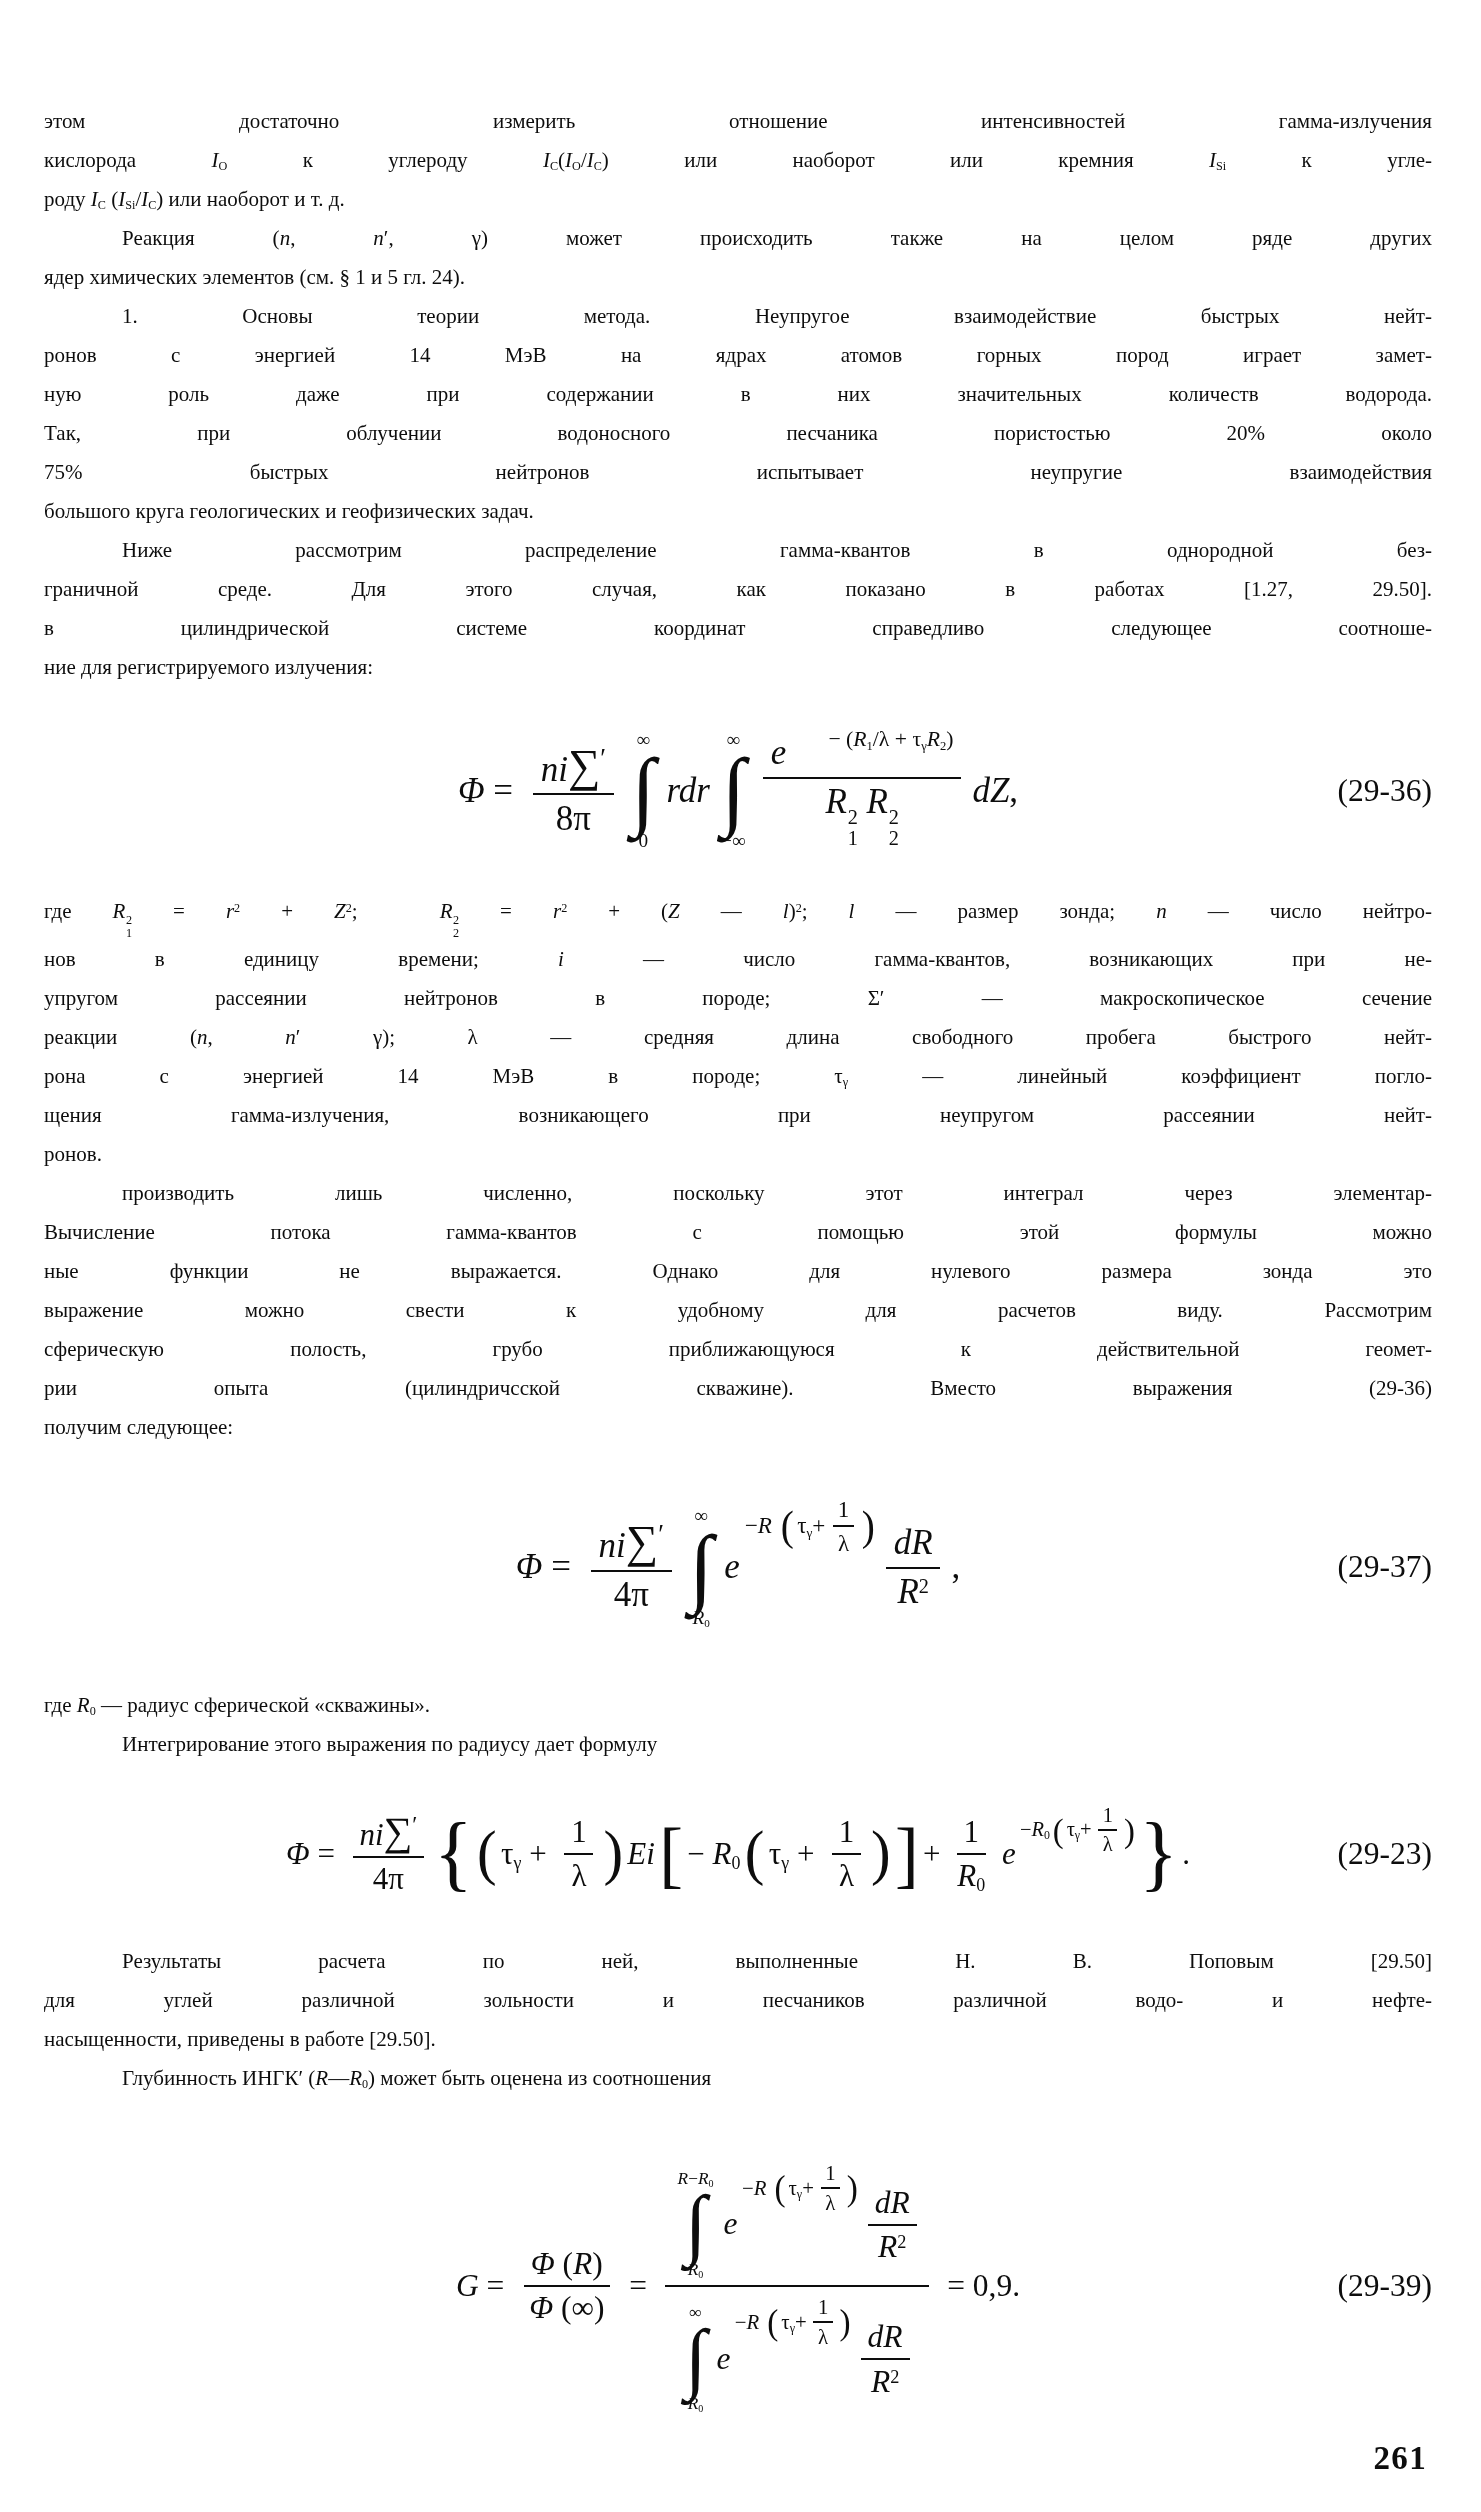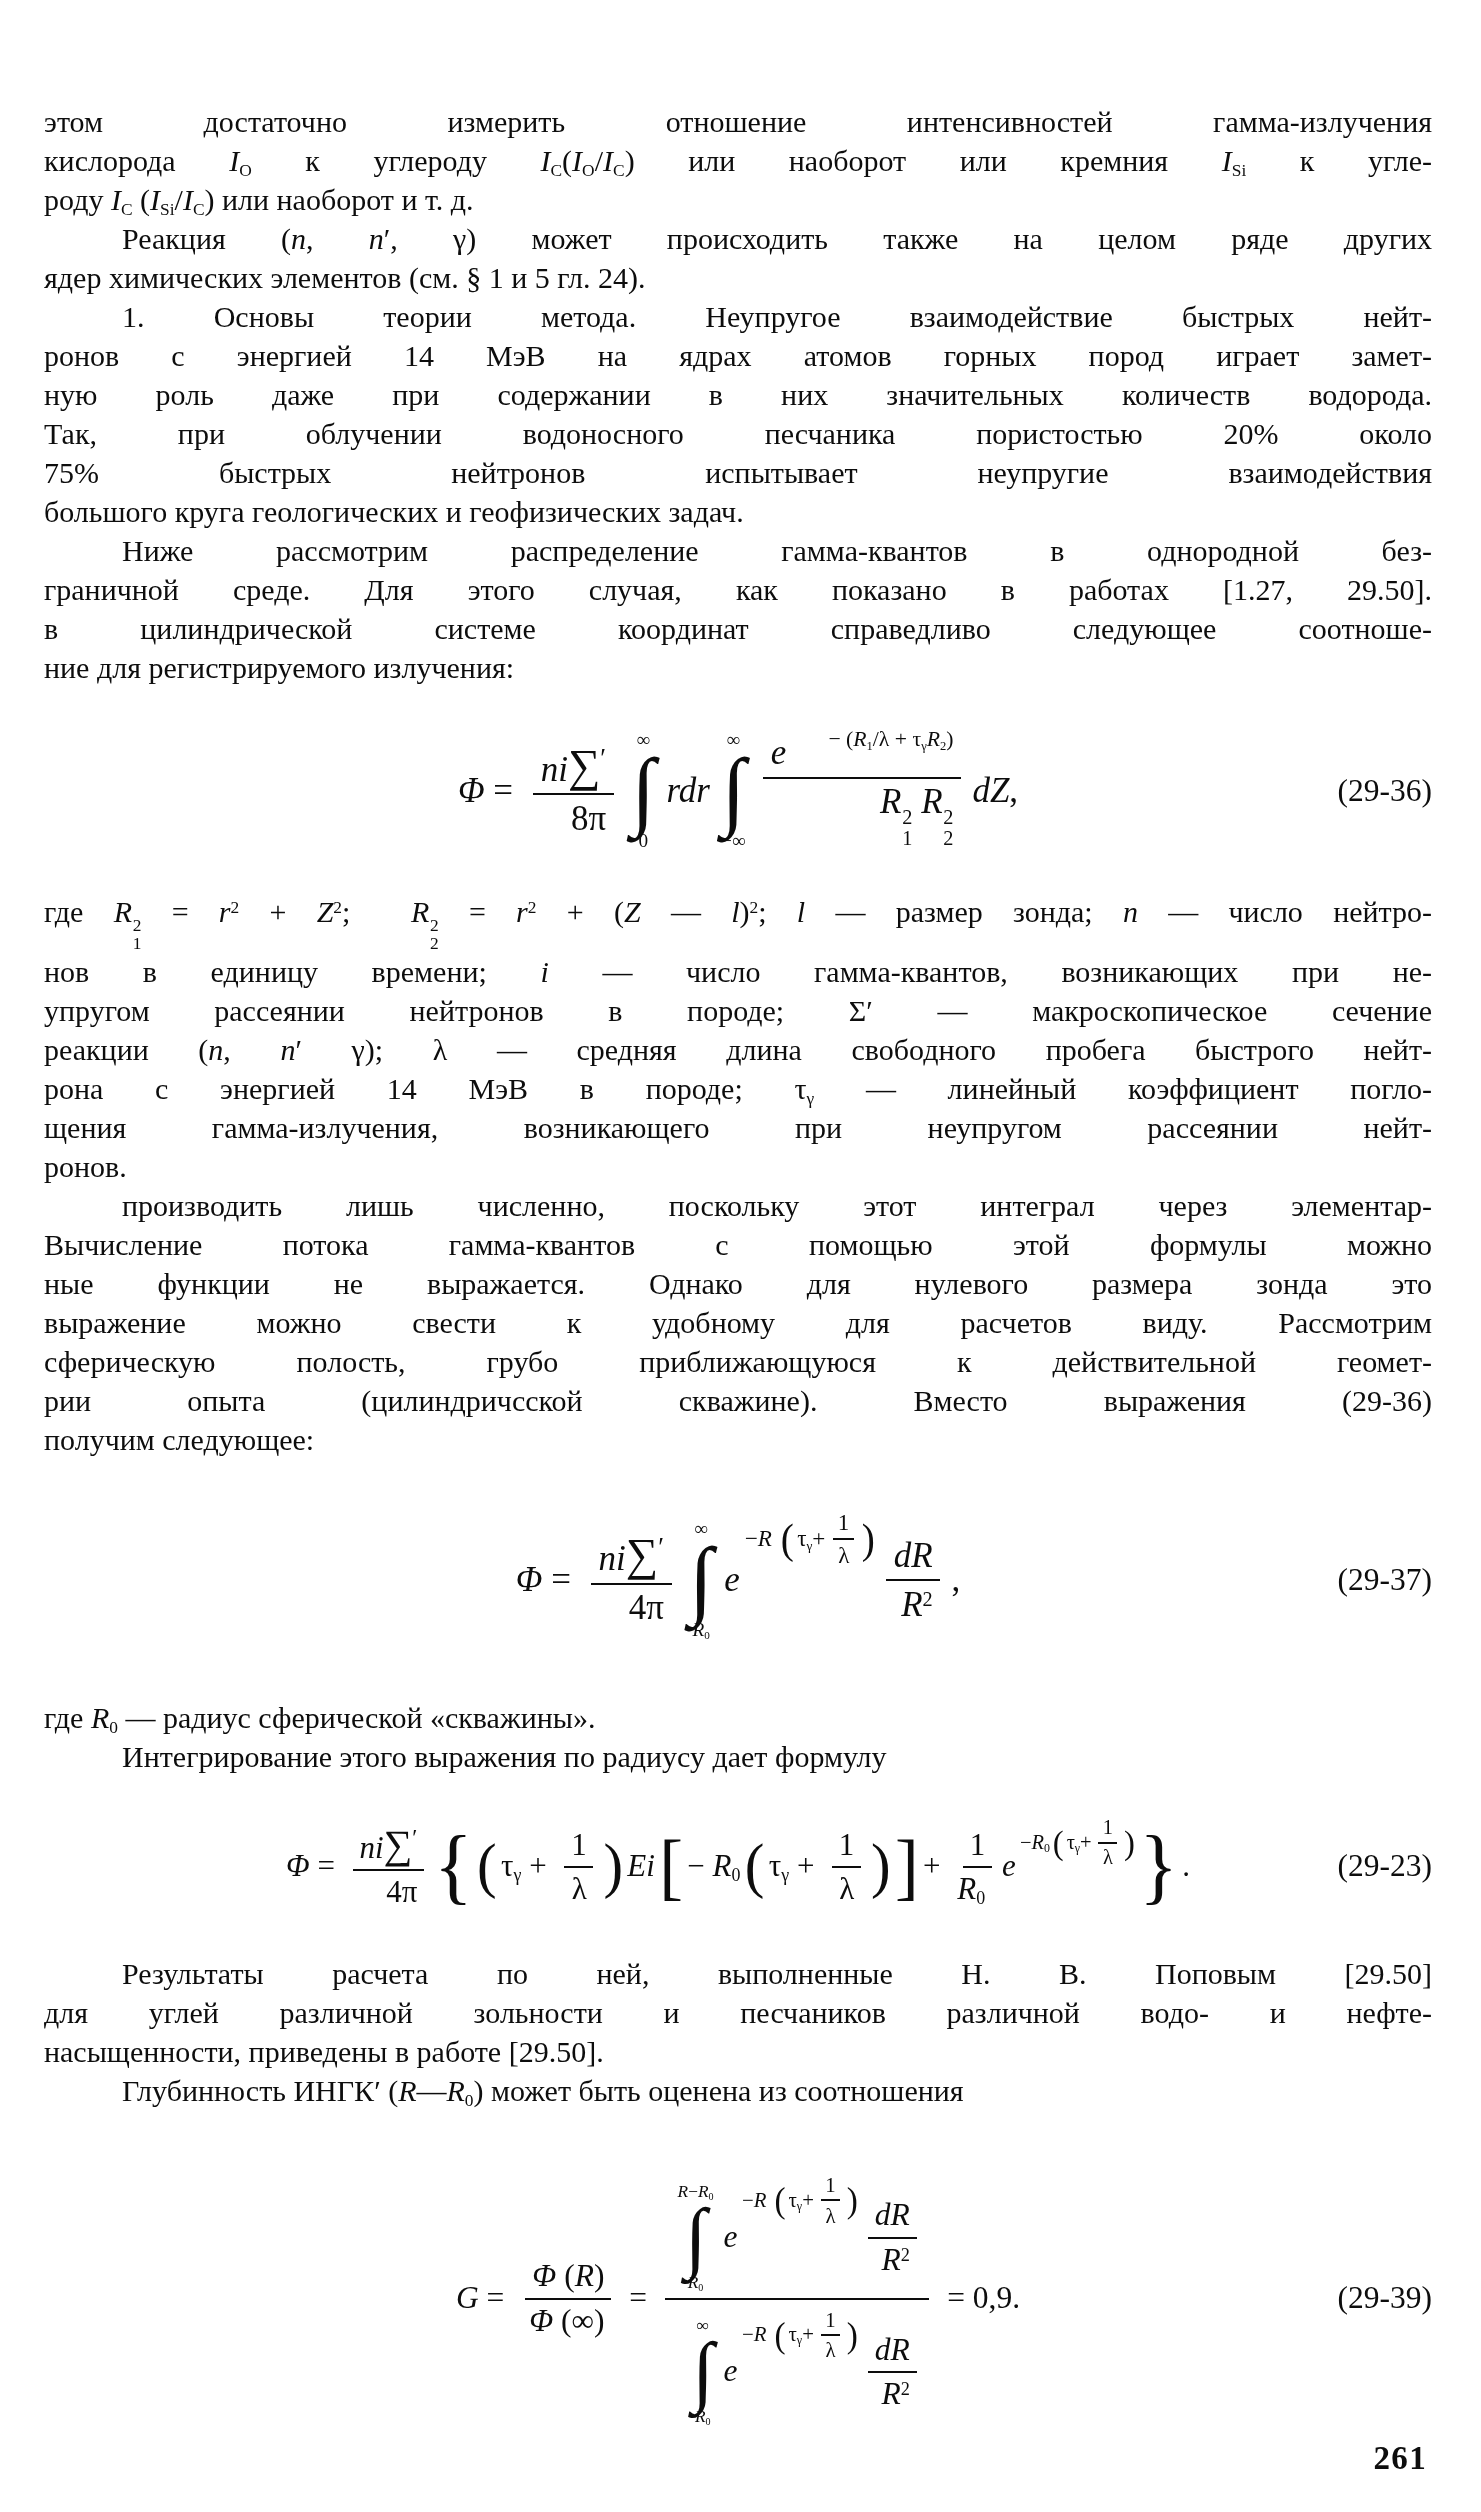--- a/index.html
+++ b/index.html
@@ -8,41 +8,41 @@
     width:1481px;height:2512px;
     margin:0 auto;
     background:#ffffff;
     color:#0d0d0d;
     font-family:"Liberation Serif","DejaVu Serif",serif;
     overflow:hidden;
     box-sizing:border-box;
     padding:102px 48px 0 44px;
   }
   .text-block{width:1388px;}
-  .para{font-size:30px;line-height:39px;}
+  .para{font-size:21px;line-height:39px;}
   .tline{text-align:justify;text-align-last:justify;white-space:normal;}
   .tline.last{text-align-last:left;}
   .para.indent .tline:first-child{text-indent:78px;}
   .tline b{font-weight:400;}
   .tline i, .f-h i{font-style:italic;}
   sub{font-size:.58em;vertical-align:-.28em;line-height:0;}
   sup{font-size:.58em;vertical-align:.5em;line-height:0;}
   .ss{display:inline-flex;flex-direction:column;align-items:flex-start;
       font-size:.58em;line-height:1.05;vertical-align:-.5em;margin-left:.04em;}
   .ss span{display:block;}
 
   
   .formula-row{position:relative;display:flex;align-items:center;justify-content:center;
                padding:0 122px;}
   .eq-num{position:absolute;right:0;top:50%;transform:translateY(-50%);
           font-size:31.5px;}
   .f-body{display:inline-flex;align-items:center;}
   .f-row{display:inline-flex;align-items:center;gap:.14em;}
   .f-h{white-space:pre;}
-  .frac{display:inline-flex;flex-direction:column;align-items:flex-end;
+  .frac{display:inline-flex;flex-direction:column;align-items:center;
         text-align:center;margin:0 .18em;line-height:1.15;}
   .frac .num{display:block;border-bottom:2.8px solid #0d0d0d;padding:.06em .22em .1em;}
   .frac .den{display:block;padding:.1em .22em .02em;}
   .num > .f-row,.den > .f-row{justify-content:center;}
   .intg{display:inline-flex;flex-direction:column;align-items:center;
         line-height:1;margin:0 .18em;}
   .isign{font-size:2.5em;line-height:.85;font-style:italic;}
   .ilim{font-size:.55em;line-height:1.15;padding:.12em 0;}
   .big{line-height:1;align-self:center;transform:scaleY(1.05);font-weight:400;}
   .supb{display:inline-flex;font-size:.66em;align-self:flex-start;margin-top:-.35em;}

